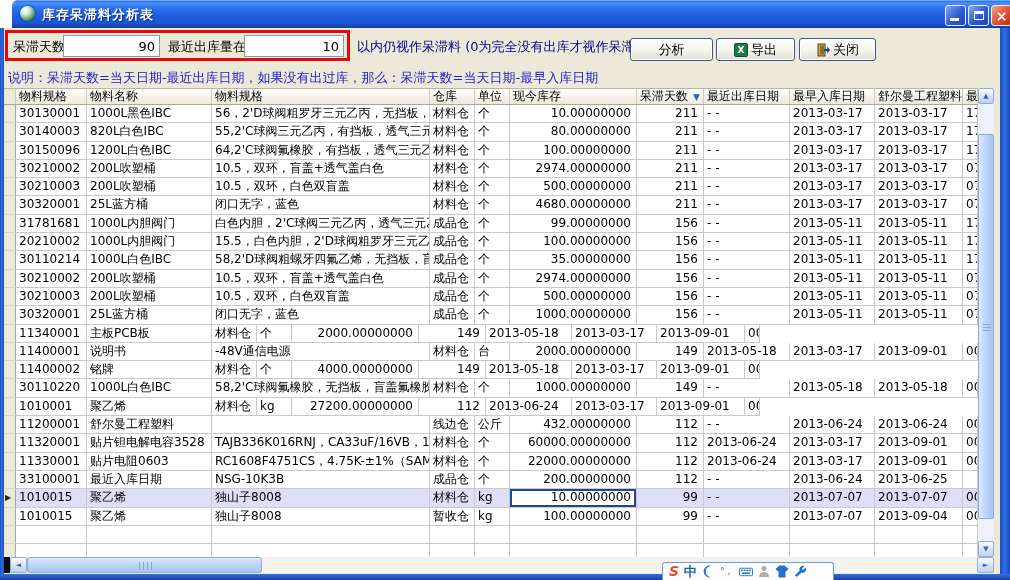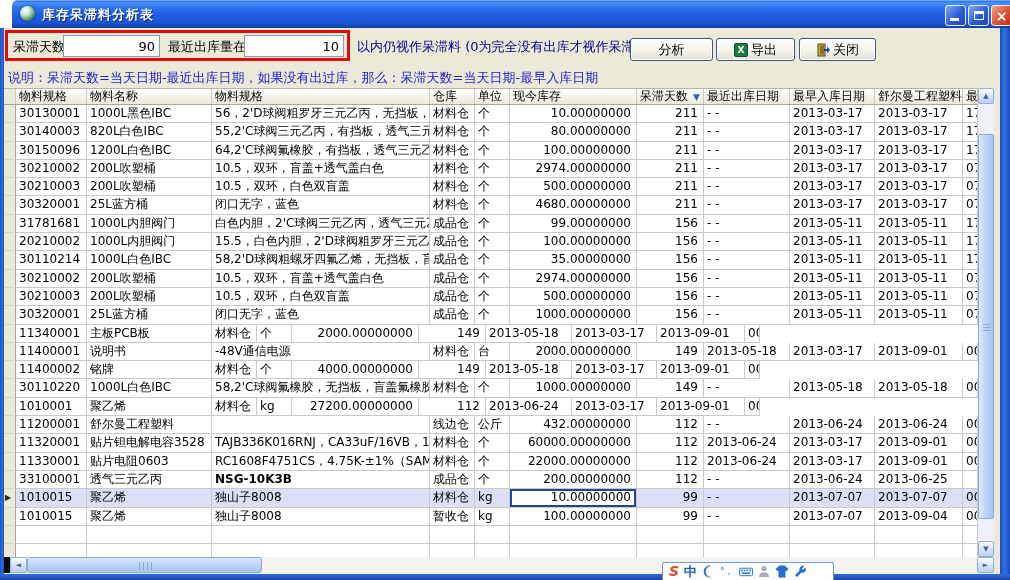--- a/index.html
+++ b/index.html
@@ -447,22 +447,22 @@
       <div class="cell num" style="width: 127px;">22000.00000000</div>
       <div class="cell num" style="width: 67px;">112</div>
       <div class="cell" style="width: 86px;">2013-06-24</div>
       <div class="cell" style="width: 85px;">2013-03-17</div>
       <div class="cell" style="width: 88px;">2013-09-01</div>
       <div class="cell" style="width: 15px;">00</div>
     </div>
     <div class="row">
       <div class="cell rh" style="width: 12px;"></div>
       <div class="cell" style="width: 71px;">33100001</div>
-      <div class="cell" style="width: 125px;">透气三元乙丙</div>
-      <div class="cell" style="width: 218px; font-weight: bold;">NSG-10K3B</div>
+      <div class="cell" style="width: 125px;">最近入库日期</div>
+      <div class="cell" style="width: 218px;">NSG-10K3B</div>
       <div class="cell" style="width: 45px;">成品仓</div>
       <div class="cell" style="width: 35px;">个</div>
       <div class="cell num" style="width: 127px;">200.00000000</div>
       <div class="cell num" style="width: 67px;">112</div>
       <div class="cell" style="width: 86px;">- -</div>
       <div class="cell" style="width: 85px;">2013-06-24</div>
       <div class="cell" style="width: 88px;">2013-06-25</div>
       <div class="cell" style="width: 15px;"></div>
     </div>
     <div class="row sel">

